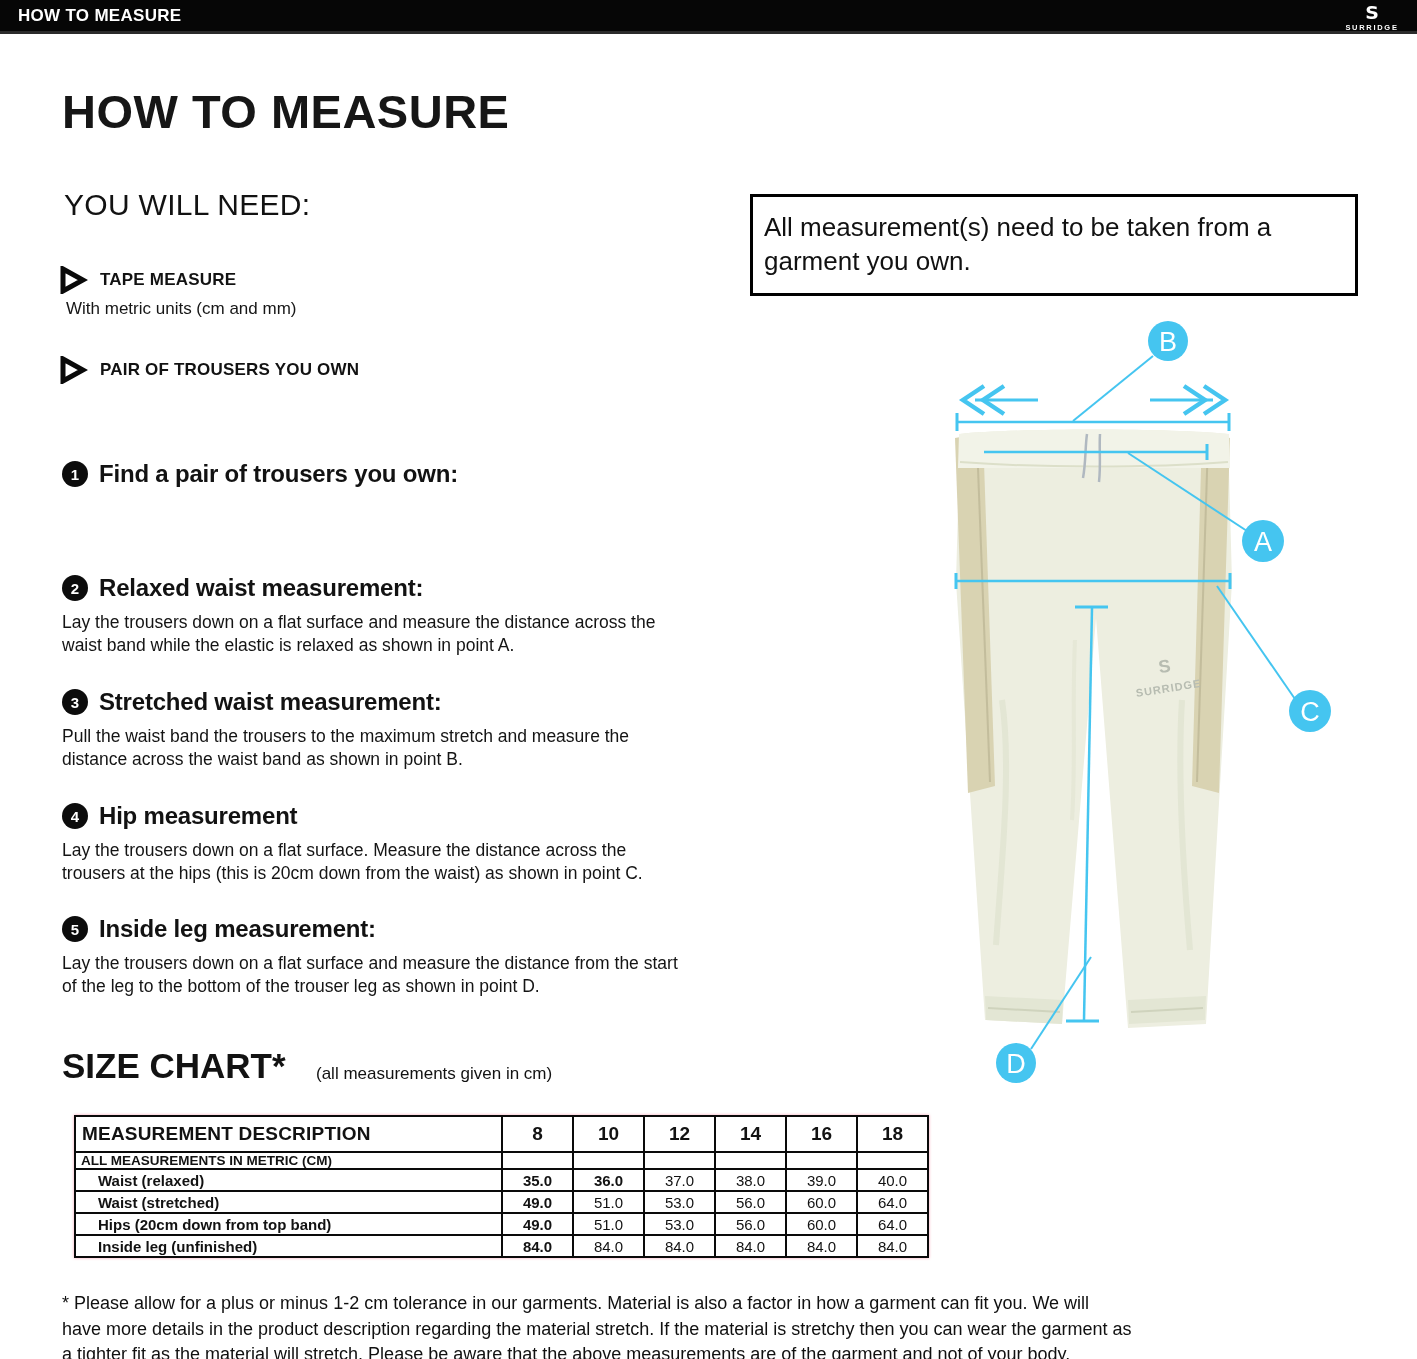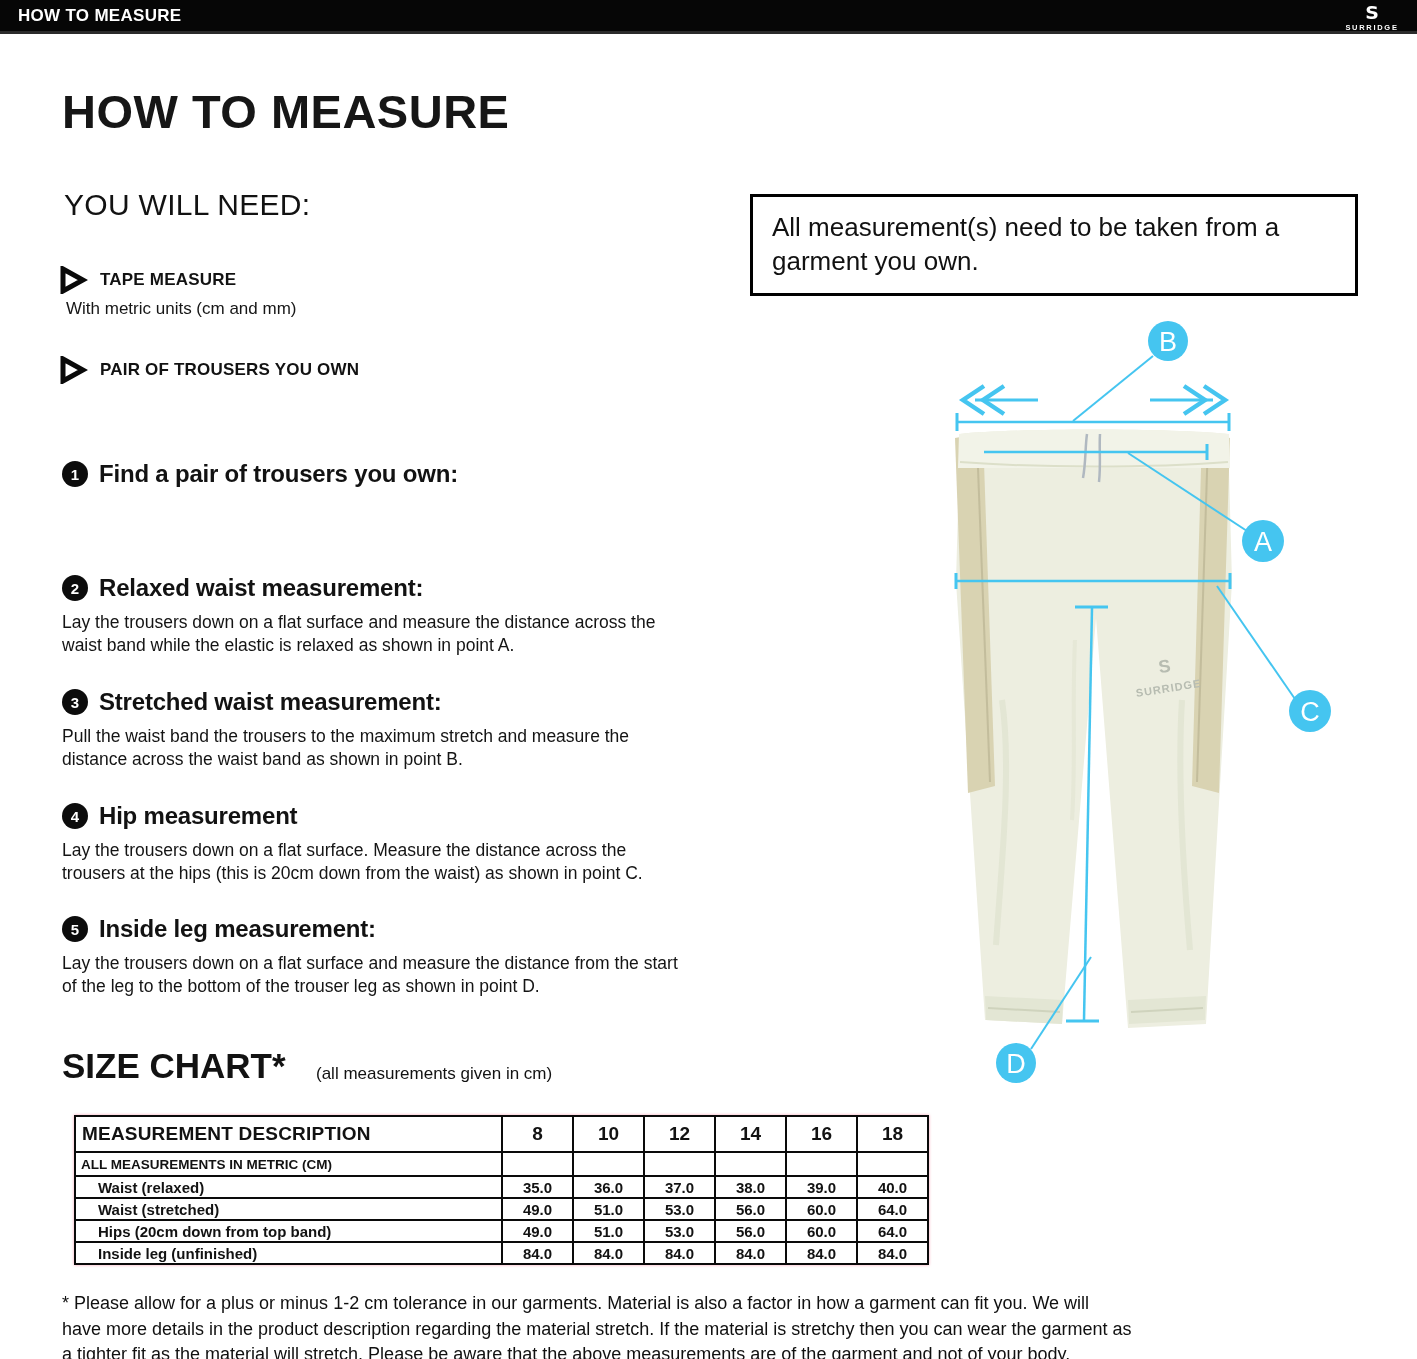--- a/index.html
+++ b/index.html
@@ -42,42 +42,42 @@
   #step-3 { top:802px; } #step-4 { top:915px; }
   .step-head { display:flex; align-items:center; gap:11px; }
   .step-num { width:26px; height:26px; border-radius:50%; background:#0c0c0c; color:#fff;
               font-size:15px; font-weight:700; display:flex; align-items:center;
               justify-content:center; flex:0 0 26px; }
   .step-title { font-size:24px; font-weight:600; letter-spacing:-.2px; }
   .step-desc { margin-top:9px; font-size:17.5px; line-height:1.31; max-width:625px; color:#141414; }
 
   
   .notice-box { position:absolute; left:750px; top:194px; width:608px; height:102px;
-                border:3px solid #000; padding:14px 19px; font-size:26px; line-height:1.3;
+                border:3px solid #000; padding:14px 11px; font-size:26px; line-height:1.3;
                 color:#111; }
 
   
   .diagram { position:absolute; left:890px; top:300px; width:520px; height:800px; }
   .diagram svg { display:block; }
   .dim-letter { font-family:"Liberation Sans", sans-serif; font-size:27px; fill:#ffffff;
                 text-anchor:middle; }
   .wm-text { font-family:"Liberation Sans", sans-serif; letter-spacing:1px; }
 
   
   .size-chart-heading { position:absolute; left:62px; top:1046px; font-size:35px; font-weight:600; }
   .size-chart-note { position:absolute; left:316px; top:1064px; font-size:17px; }
   .size-table { position:absolute; left:74px; top:1115px; border-collapse:collapse;
                 table-layout:fixed; width:853px;
                 filter:drop-shadow(0 0 1.5px rgba(248,110,140,.65)); }
   .size-table col.c-label { width:427px; }
   .size-table col.c-val { width:71px; }
-  .size-table th, .size-table td { border:2px solid #0a0a0a; padding:0; background:#fff;font-weight:bold; }
+  .size-table th, .size-table td { border:2px solid #0a0a0a; padding:0; background:#fff; }
   .size-table .hdr th { height:36px; font-size:19px; font-weight:700; text-align:center; }
   .size-table .hdr th.lbl { text-align:left; padding-left:6px; font-size:19px; letter-spacing:.2px; }
-  .size-table .sub td { height:24px; }
+  .size-table .sub td { height:17px; }
   .size-table .sub td.lbl { font-size:13.5px; font-weight:700; padding-left:5px; }
   .size-table .data td { height:22px; }
   .size-table .data td.lbl { font-size:15px; font-weight:700; padding-left:22px; }
   .size-table .data td.v { font-size:15px; text-align:center; }
   .size-table .data td.v.b8 { font-weight:700; }
 
   
   .footnote { position:absolute; left:62px; top:1291px; width:1070px;
               font-size:18px; line-height:1.42; color:#101010; }
 </style>

